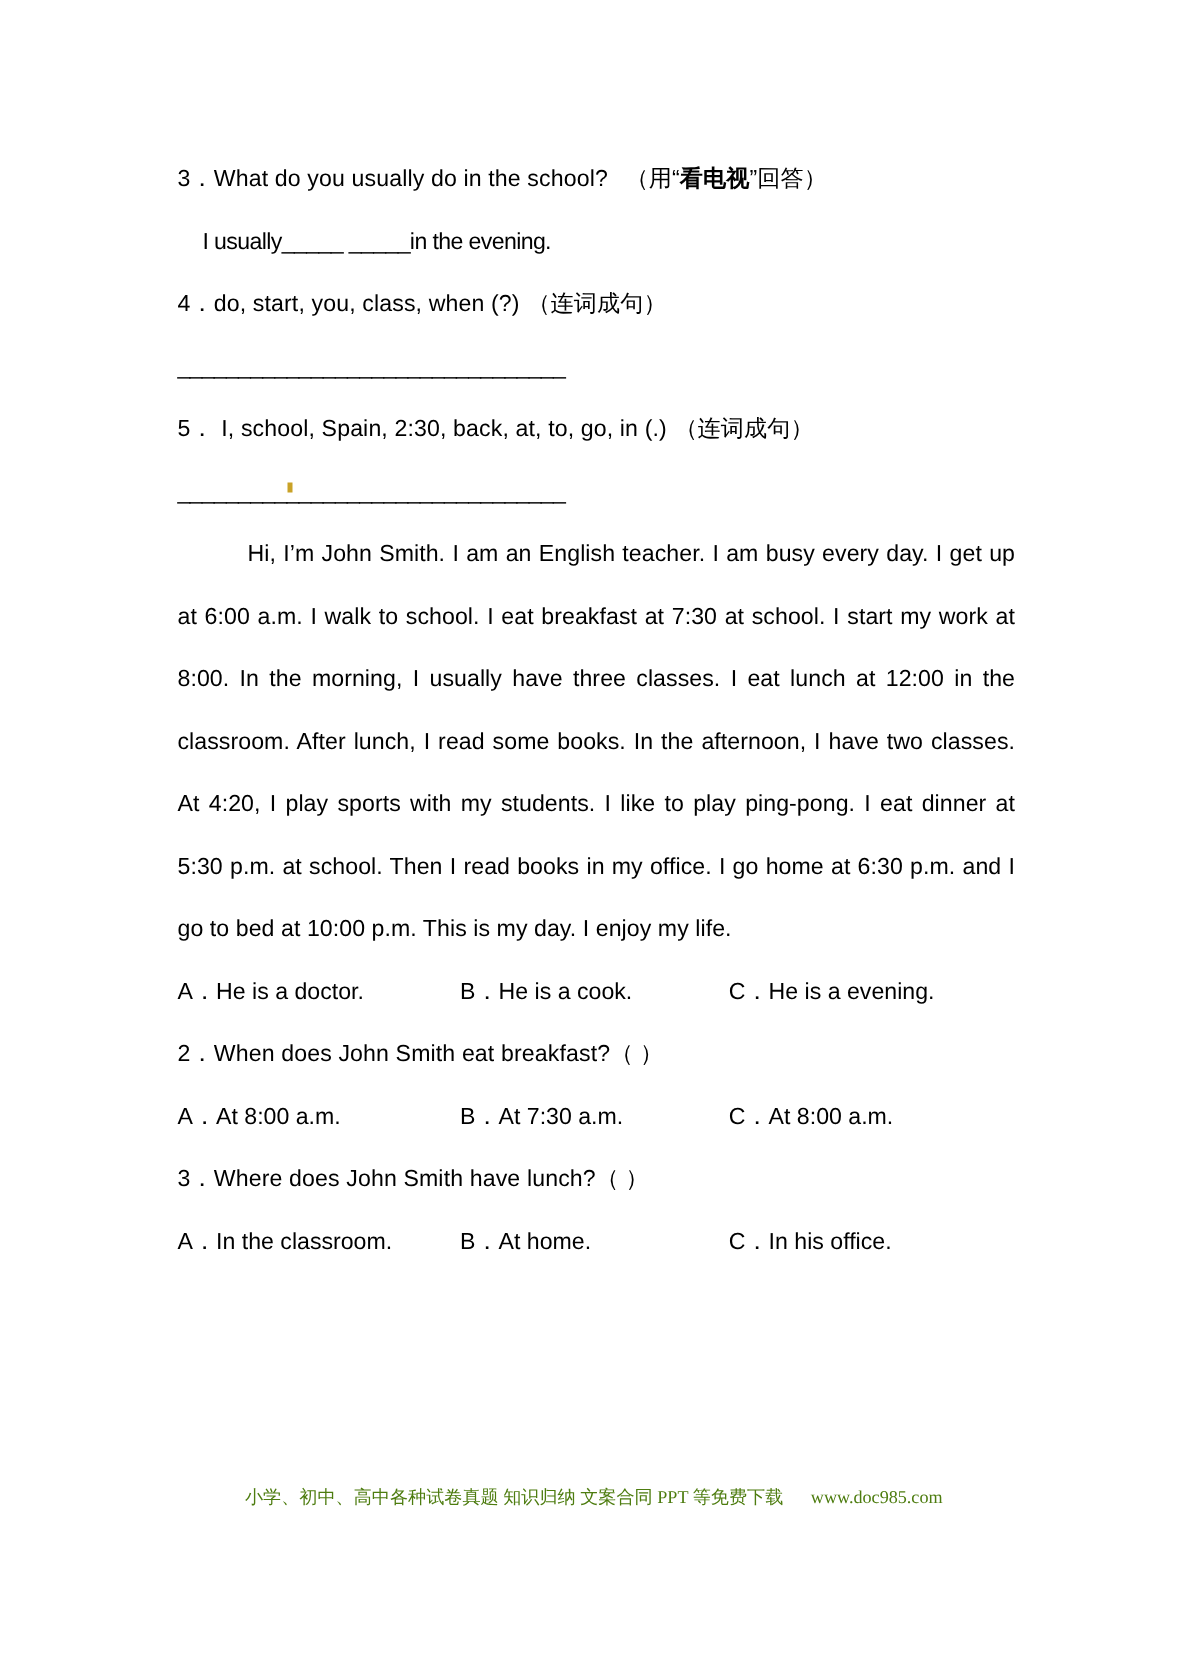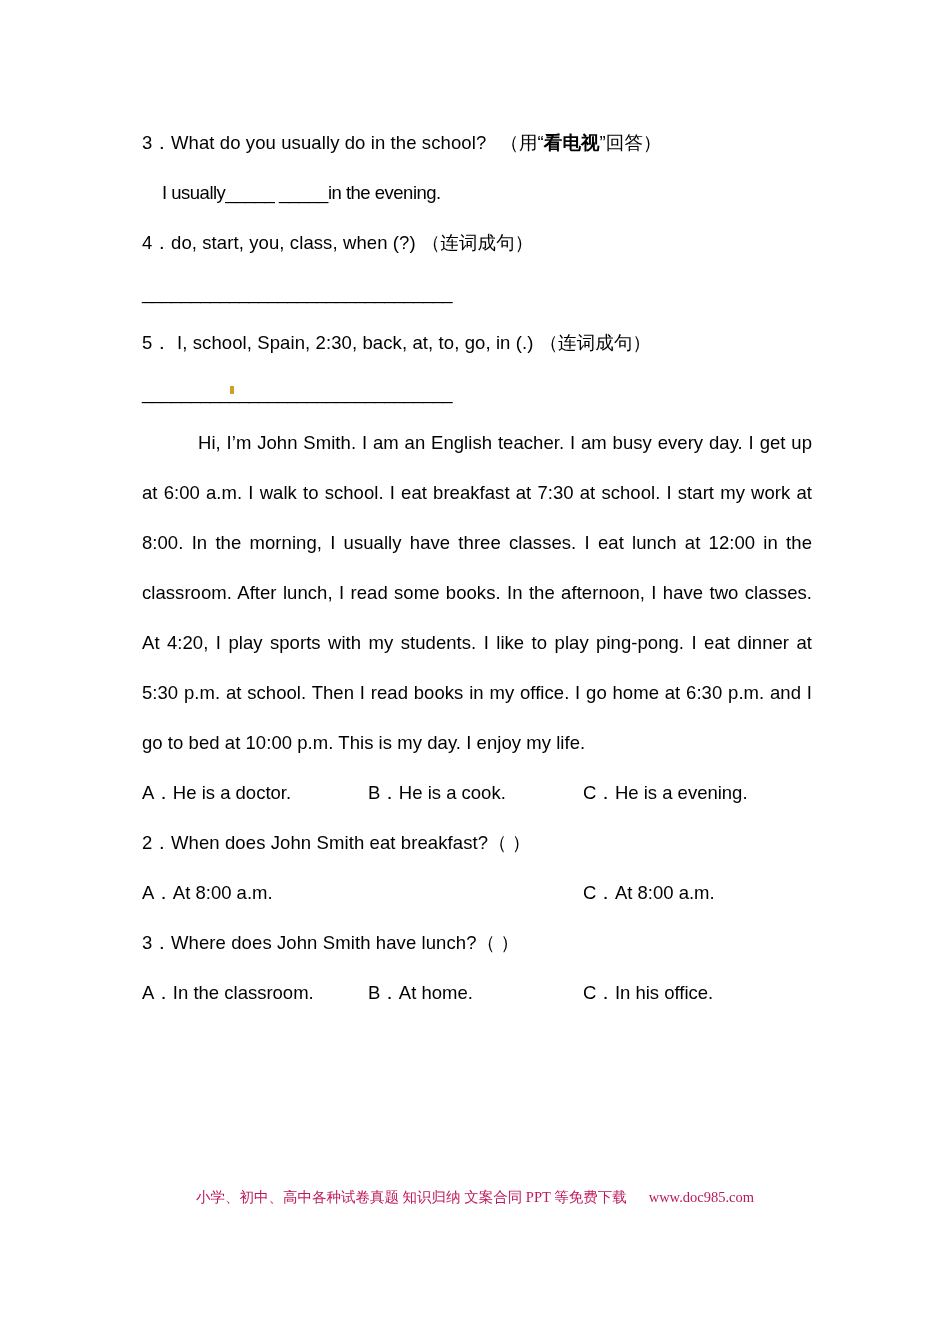--- a/index.html
+++ b/index.html
@@ -101,21 +101,21 @@
   .bold-cn { font-weight: bold; }
 
   .footer {
     position: absolute;
     left: 0;
     right: 0;
     top: 1188px;
     text-align: center;
     font-family: "Liberation Serif", "DejaVu Serif", serif;
     font-size: 14.5px;
-    color: #be185d;
+    color: #4d7c0f;
     white-space: nowrap;
   }
   .footer .url { margin-left: 22px; }
 </style>
 </head>
 <body>
 
 <div class="page">
   <div class="content">
 
@@ -136,20 +136,21 @@
 
     <div class="opt-row">
       <span class="opt a"><span>A．</span><span>He is a doctor.</span></span>
       <span class="opt b"><span>B．</span><span>He is a cook.</span></span>
       <span class="opt c"><span>C．</span><span>He is a evening.</span></span>
     </div>
 
     <div class="qline"><span>2．</span><span>When does John Smith eat breakfast?（    ）</span></div>
     <div class="opt-row">
       <span class="opt a"><span>A．</span><span>At 8:00 a.m.</span></span>
+      <span class="opt b"><span>B．</span><span>At 7:30 a.m.</span></span>
       <span class="opt c"><span>C．</span><span>At 8:00 a.m.</span></span>
     </div>
 
     <div class="qline"><span>3．</span><span>Where does John Smith have lunch?（    ）</span></div>
     <div class="opt-row">
       <span class="opt a"><span>A．</span><span>In the classroom.</span></span>
       <span class="opt b"><span>B．</span><span>At home.</span></span>
       <span class="opt c"><span>C．</span><span>In his office.</span></span>
     </div>
 

